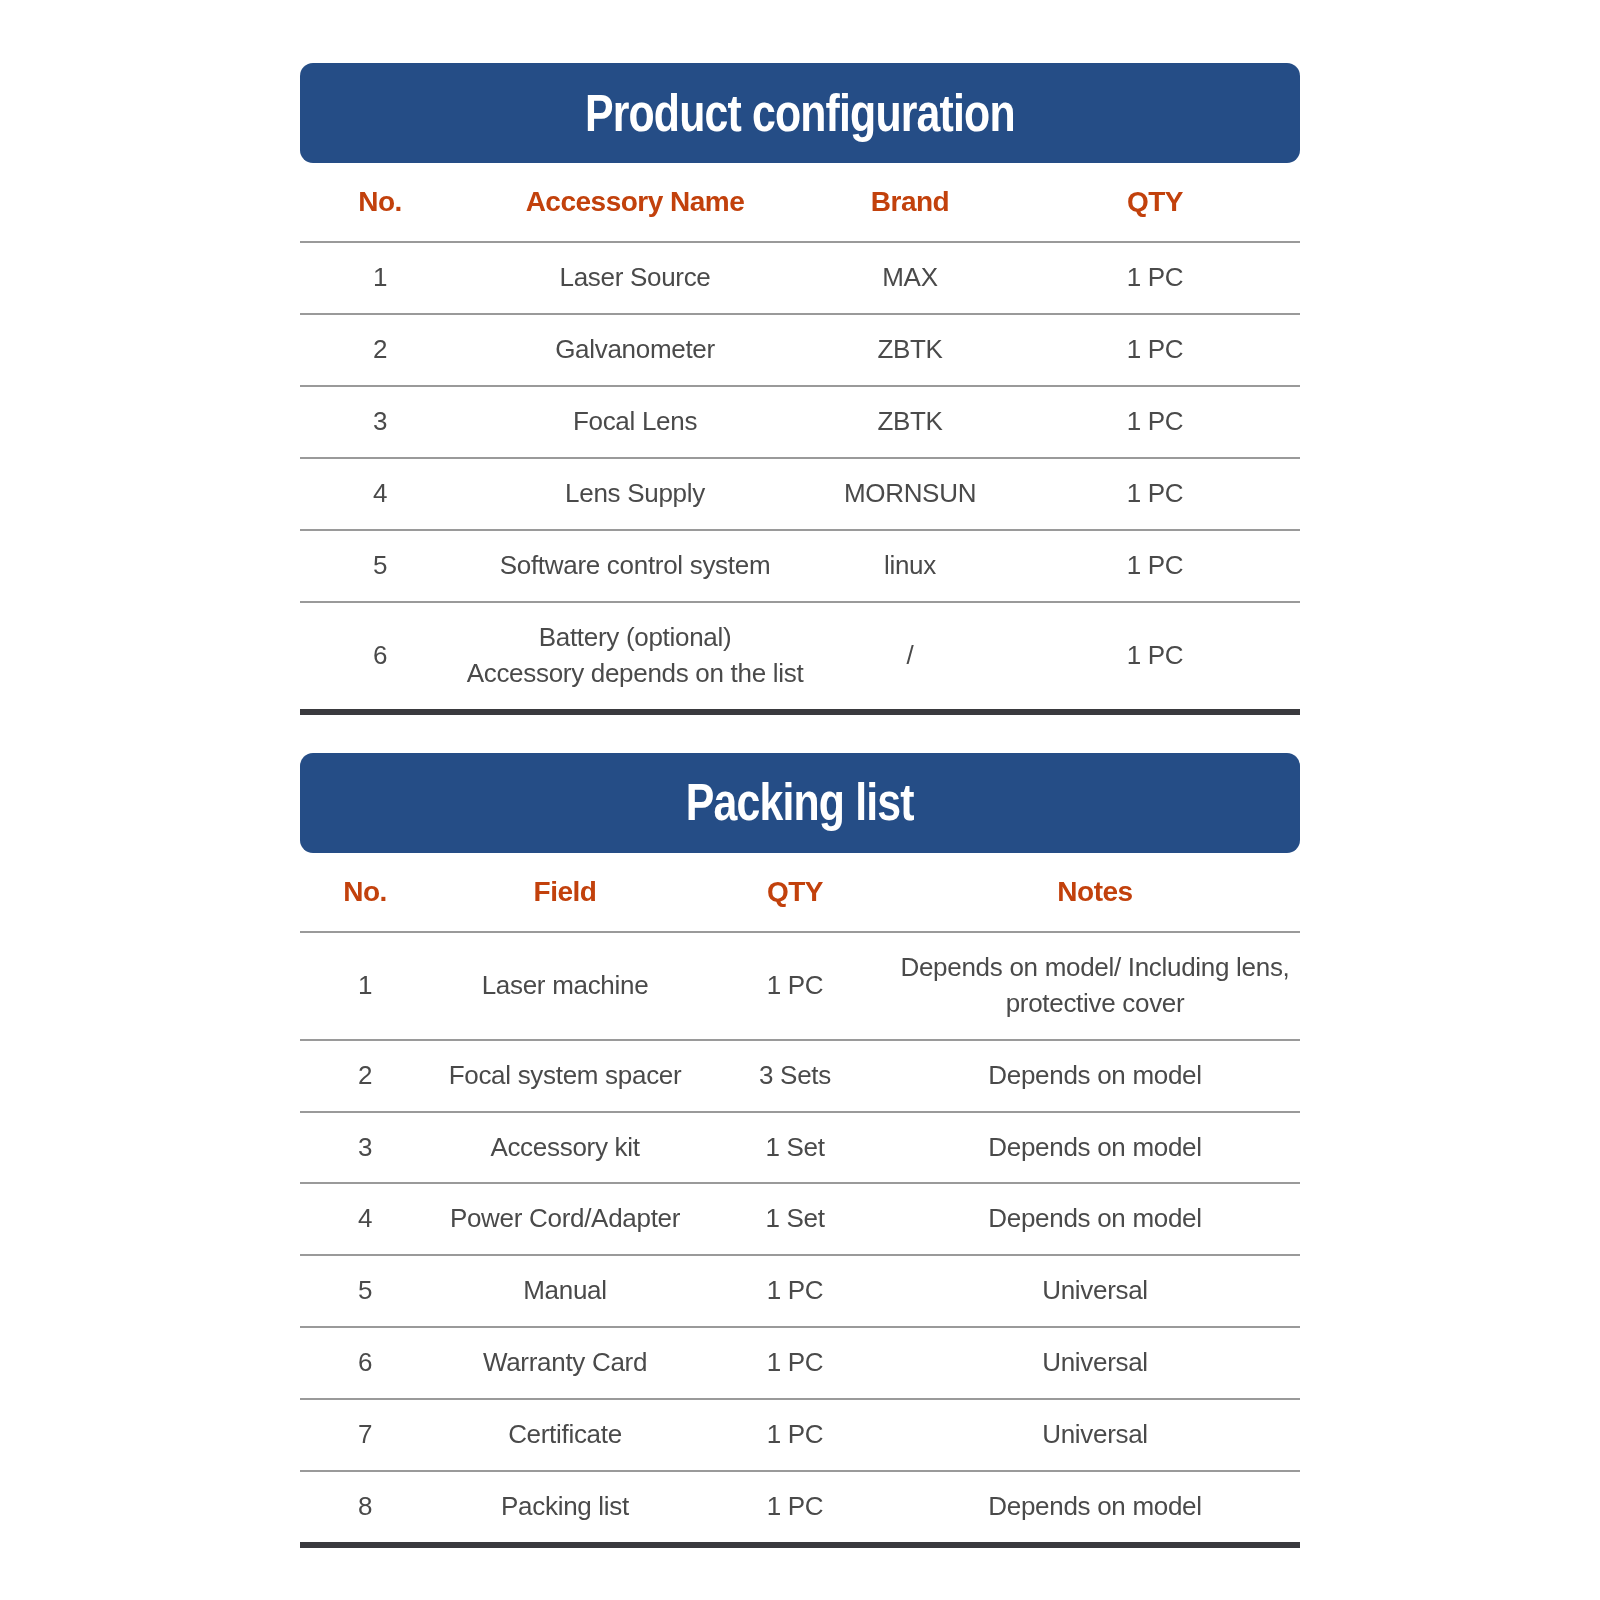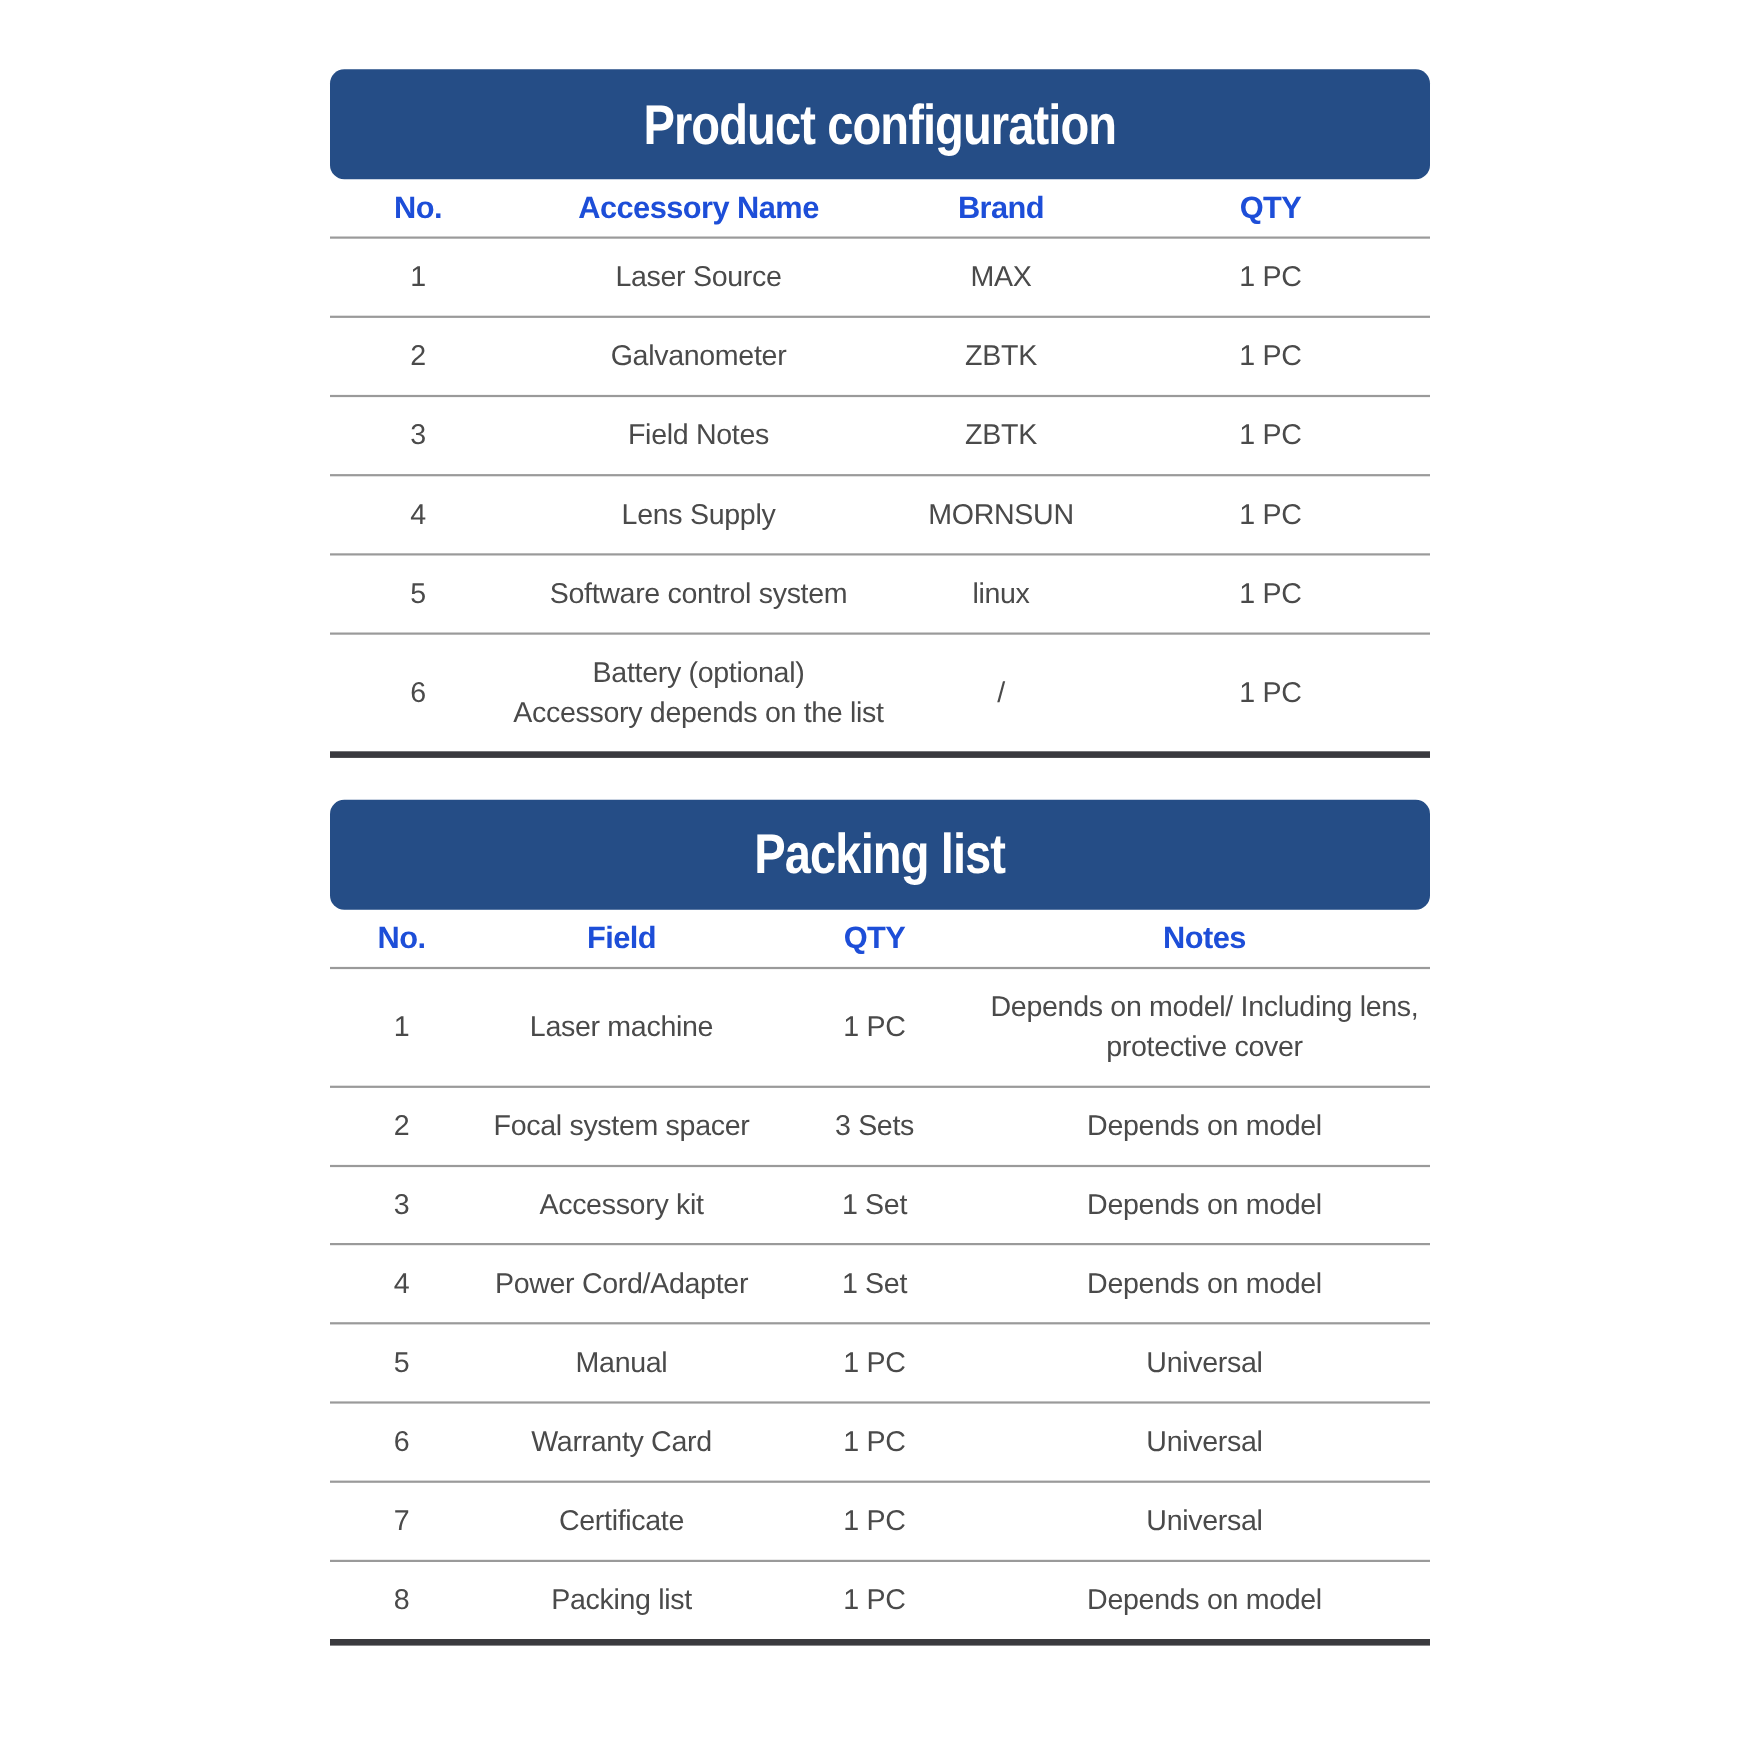--- a/index.html
+++ b/index.html
@@ -42,25 +42,25 @@
   }
   table {
     width: 100%;
     border-collapse: collapse;
     table-layout: fixed;
     border-bottom: 6px solid #3a3a3e;
   }
   thead th {
     font-size: 28px;
     font-weight: 700;
-    color: #1d4ed8;
+    color: #c2410c;
     letter-spacing: -0.5px;
     text-align: center;
     vertical-align: middle;
-    padding: 8px 4px;
+    padding: 21px 4px;
     line-height: 1.3;
   }
   tbody tr { border-top: 2px solid #9a9a9a; }
   tbody td {
     font-size: 26px;
     color: #4a4a4a;
     letter-spacing: -0.3px;
     text-align: center;
     vertical-align: middle;
     padding: 17px 4px;
@@ -101,21 +101,21 @@
               <td>1 PC</td>
             </tr>
             <tr>
               <td>2</td>
               <td>Galvanometer</td>
               <td>ZBTK</td>
               <td>1 PC</td>
             </tr>
             <tr>
               <td>3</td>
-              <td>Field Notes</td>
+              <td>Focal Lens</td>
               <td>ZBTK</td>
               <td>1 PC</td>
             </tr>
             <tr>
               <td>4</td>
               <td>Lens Supply</td>
               <td>MORNSUN</td>
               <td>1 PC</td>
             </tr>
             <tr>

